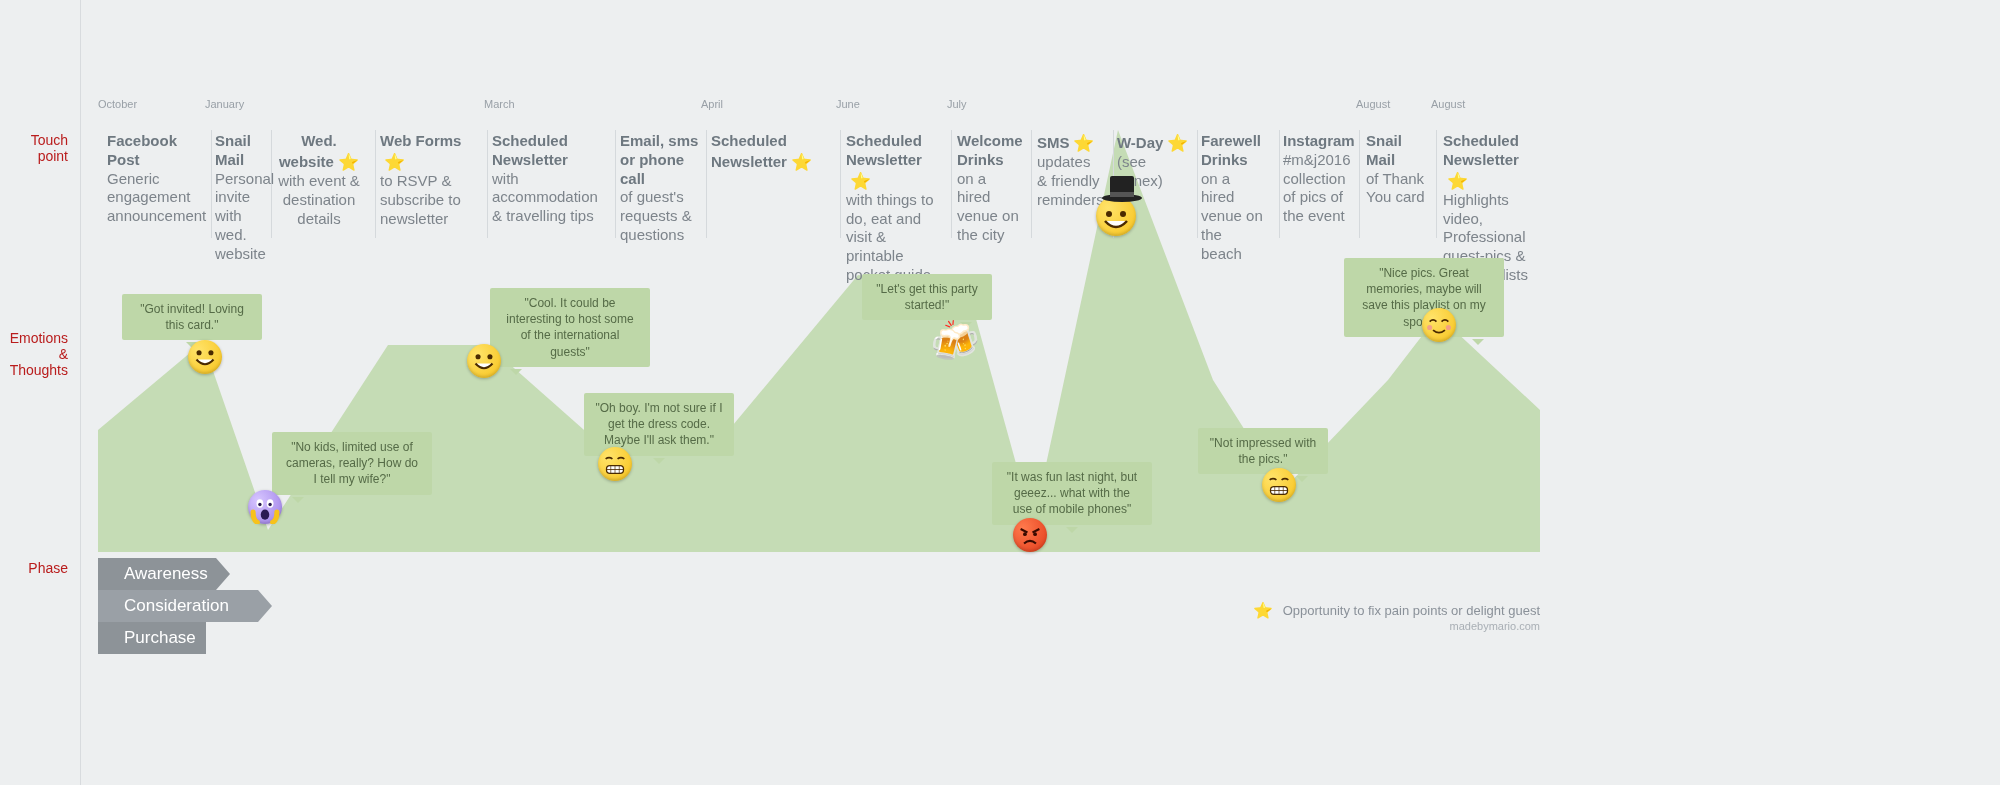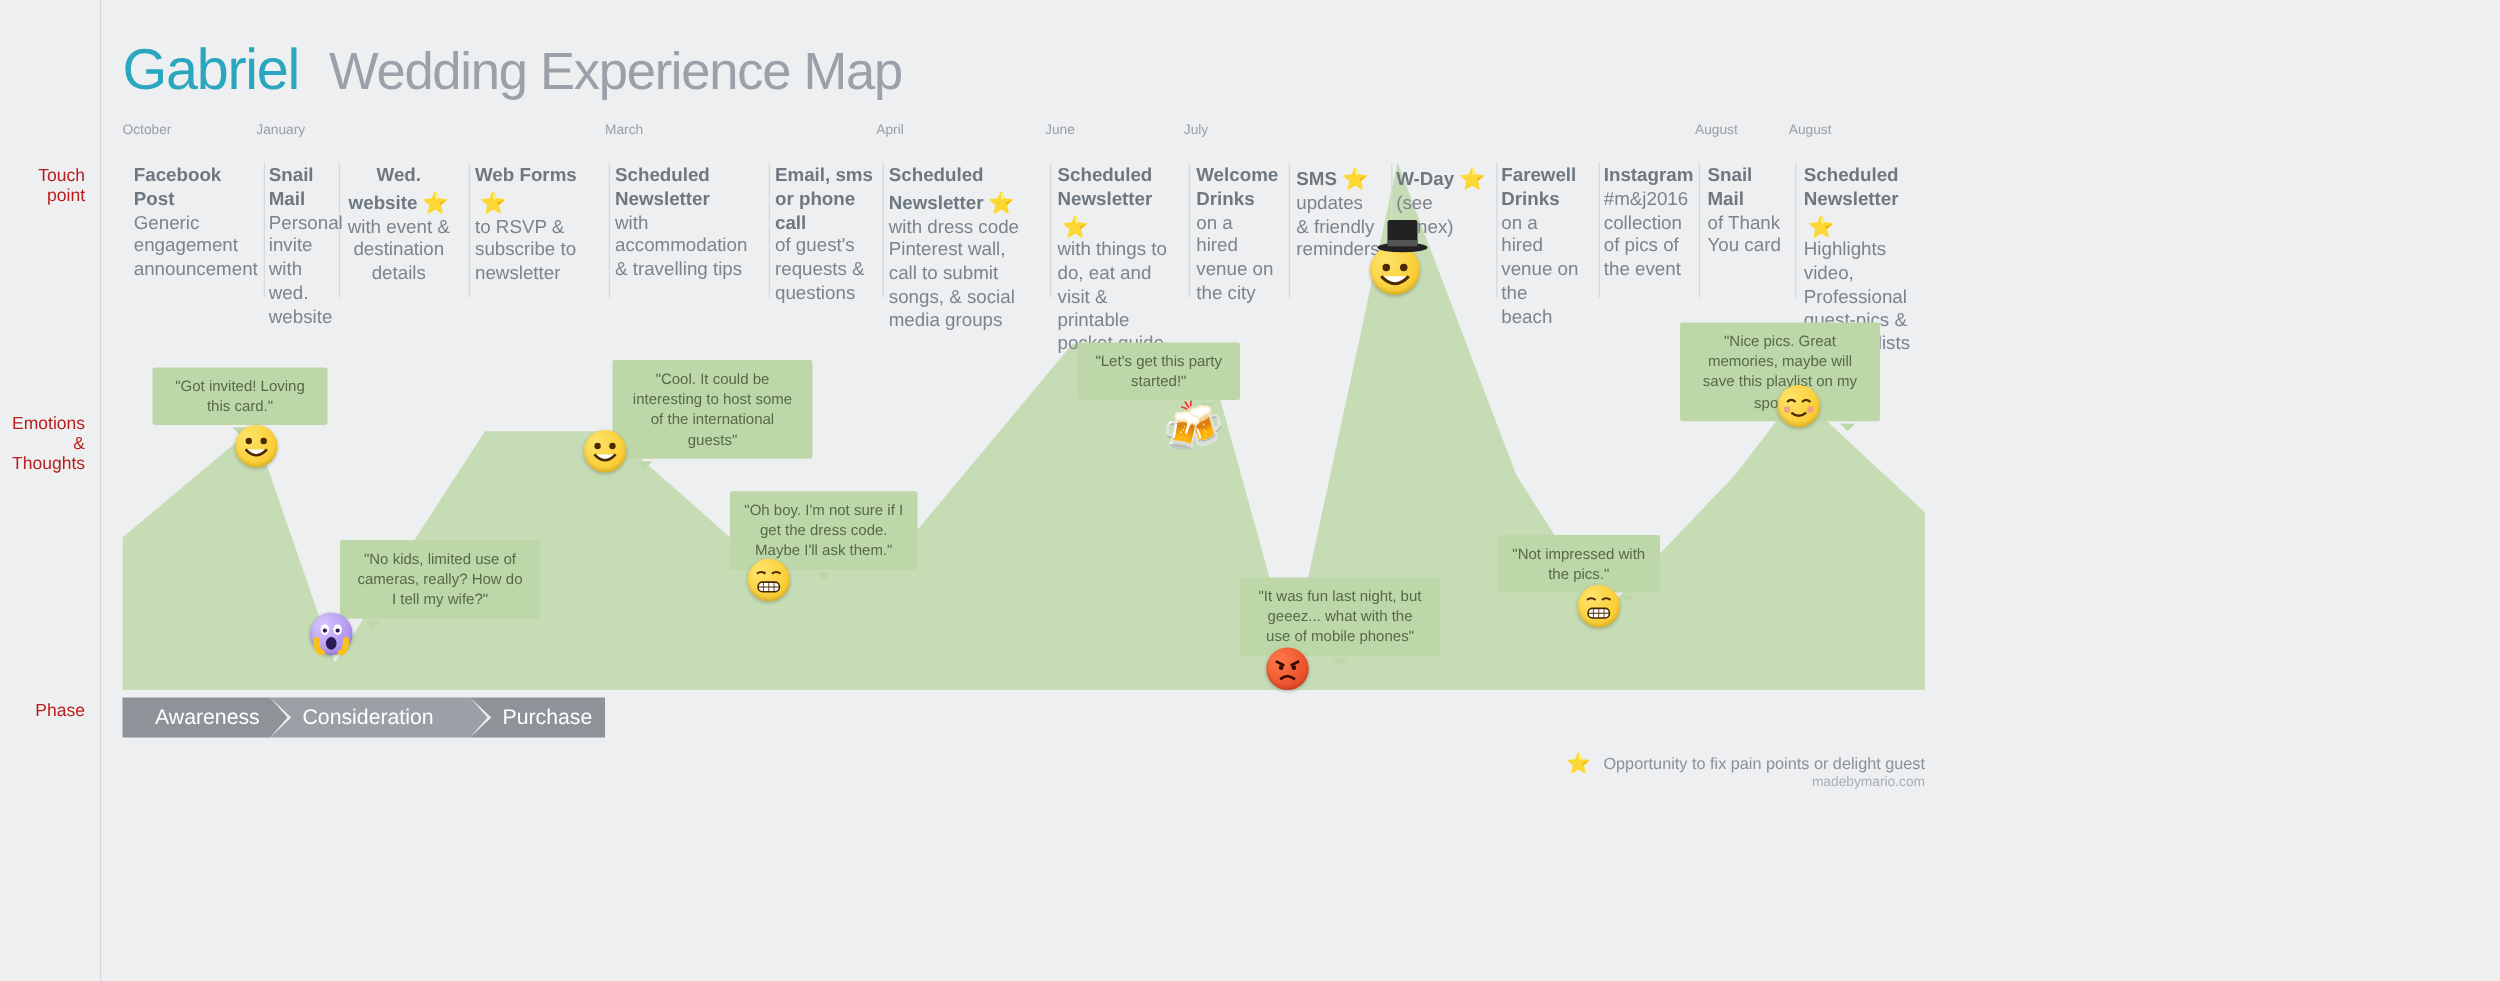--- a/index.html
+++ b/index.html
@@ -46,21 +46,21 @@
   
   .emoji { position: absolute; width: 34px; height: 34px; border-radius: 50%; background: radial-gradient(circle at 30% 30%, #ffe36a, #f7c21b); box-shadow: 0 1px 3px rgba(0,0,0,.25), inset 0 -2px 3px rgba(0,0,0,.15); }
   .emoji.big { width: 40px; height: 40px; }
   .emoji svg { width: 100%; height: 100%; }
   .emoji.angry { background: radial-gradient(circle at 30% 30%, #ff7a4d, #e23b1a); }
   .emoji.scared { background: radial-gradient(circle at 30% 30%, #d7c6ff, #9a7be6); }
   .hat { position: absolute; width: 44px; height: 28px; }
   .mugs { position: absolute; font-size: 40px; }
 
   
-  .phase-bar { position: absolute; left: 98px; top: 558px; width: 1442px; height: 32px; display: flex; }
+  .phase-bar { position: absolute; left: 98px; top: 558px; width: 1442px; height: 32px; display: flex; flex-direction: column; }
   .phase { position: relative; height: 32px; line-height: 32px; color: #fff; font-size: 17px; padding-left: 26px; background: #9aa0a6; }
   .phase.dark { background: #8d9398; }
   .phase.light { background: #aeb3b8; }
   .phase::after { content: ""; position: absolute; right: -14px; top: 0; width: 0; height: 0; border-top: 16px solid transparent; border-bottom: 16px solid transparent; border-left: 14px solid #9aa0a6; z-index: 2; }
   .phase::before { content: ""; position: absolute; right: -17px; top: 0; width: 0; height: 0; border-top: 16px solid transparent; border-bottom: 16px solid transparent; border-left: 17px solid #edeff0; z-index: 1; }
   .phase.dark::after { border-left-color: #8d9398; }
   .phase.light::after { border-left-color: #aeb3b8; }
   .phase:last-child::after, .phase:last-child::before { display: none; }
 
   .legend { position: absolute; right: 460px; top: 600px; font-size: 13px; color: #8a9199; }
@@ -71,24 +71,20 @@
 <body>
 
 <div class="page">
 
   <div class="left-rule"></div>
 
   <div class="axis-label axis-touchpoint">Touch point</div>
   <div class="axis-label axis-emotions">Emotions &amp; Thoughts</div>
   <div class="axis-label axis-phase">Phase</div>
 
-  <div class="title-row">
-    <div class="title-name">Gabriel</div>
-    <div class="title-sub">Wedding Experience Map</div>
-  </div>
 
   <div class="months" id="months">
       <div class="month" style="left: 0px;">October</div>
       <div class="month" style="left: 107px;">January</div>
       <div class="month" style="left: 386px;">March</div>
       <div class="month" style="left: 603px;">April</div>
       <div class="month" style="left: 738px;">June</div>
       <div class="month" style="left: 849px;">July</div>
       <div class="month" style="left: 1258px;">August</div>
       <div class="month" style="left: 1333px;">August</div>
@@ -134,21 +130,21 @@
       <div class="col-sep" style="left: 1436px;"></div>
     </div>
 
   <div id="tps">
       <div class="tp" style="left: 107px; width: 100px;"><b>Facebook Post</b><br><span class="body">Generic engagement announcement</span></div>
       <div class="tp" style="left: 215px; width: 55px;"><b>Snail Mail</b><br><span class="body">Personal invite with wed. website</span></div>
       <div class="tp" style="left: 274px; width: 90px; text-align: center;"><b>Wed. website</b><span class="star">⭐</span><br><span class="body">with event &amp; destination details</span></div>
       <div class="tp" style="left: 380px; width: 95px;"><b>Web Forms</b><span class="star">⭐</span><br><span class="body">to RSVP &amp; subscribe to newsletter</span></div>
       <div class="tp" style="left: 492px; width: 120px;"><b>Scheduled Newsletter</b><br><span class="body">with accommodation &amp; travelling tips</span></div>
       <div class="tp" style="left: 620px; width: 80px;"><b>Email, sms or phone call</b><br><span class="body">of guest's requests &amp; questions</span></div>
-      <div class="tp" style="left: 711px; width: 120px;"><b>Scheduled Newsletter</b><span class="star">⭐</span><br><span class="body">with dress code Pinterest wall, call to submit songs, &amp; social media groups</span></div>
+      <div class="tp" style="left: 711px; width: 120px;"><b>Scheduled Newsletter</b><span class="star">⭐</span><br></div>
       <div class="tp" style="left: 846px; width: 100px;"><b>Scheduled Newsletter</b><span class="star">⭐</span><br><span class="body">with things to do, eat and visit &amp; printable pocket guide</span></div>
       <div class="tp" style="left: 957px; width: 65px;"><b>Welcome Drinks</b><br><span class="body">on a hired venue on the city</span></div>
       <div class="tp" style="left: 1037px; width: 65px;"><b>SMS</b><span class="star">⭐</span><br><span class="body">updates &amp; friendly reminders</span></div>
       <div class="tp" style="left: 1117px; width: 75px;"><b>W-Day</b><span class="star">⭐</span><br><span class="body">(see annex)</span></div>
       <div class="tp" style="left: 1201px; width: 65px;"><b>Farewell Drinks</b><br><span class="body">on a hired venue on the beach</span></div>
       <div class="tp" style="left: 1283px; width: 65px;"><b>Instagram</b><br><span class="body">#m&amp;j2016 collection of pics of the event</span></div>
       <div class="tp" style="left: 1366px; width: 60px;"><b>Snail Mail</b><br><span class="body">of Thank You card</span></div>
       <div class="tp" style="left: 1443px; width: 95px;"><b>Scheduled Newsletter</b><span class="star">⭐</span><br><span class="body">Highlights video, Professional guest-pics &amp; wed playlists</span></div>
     </div>
 

